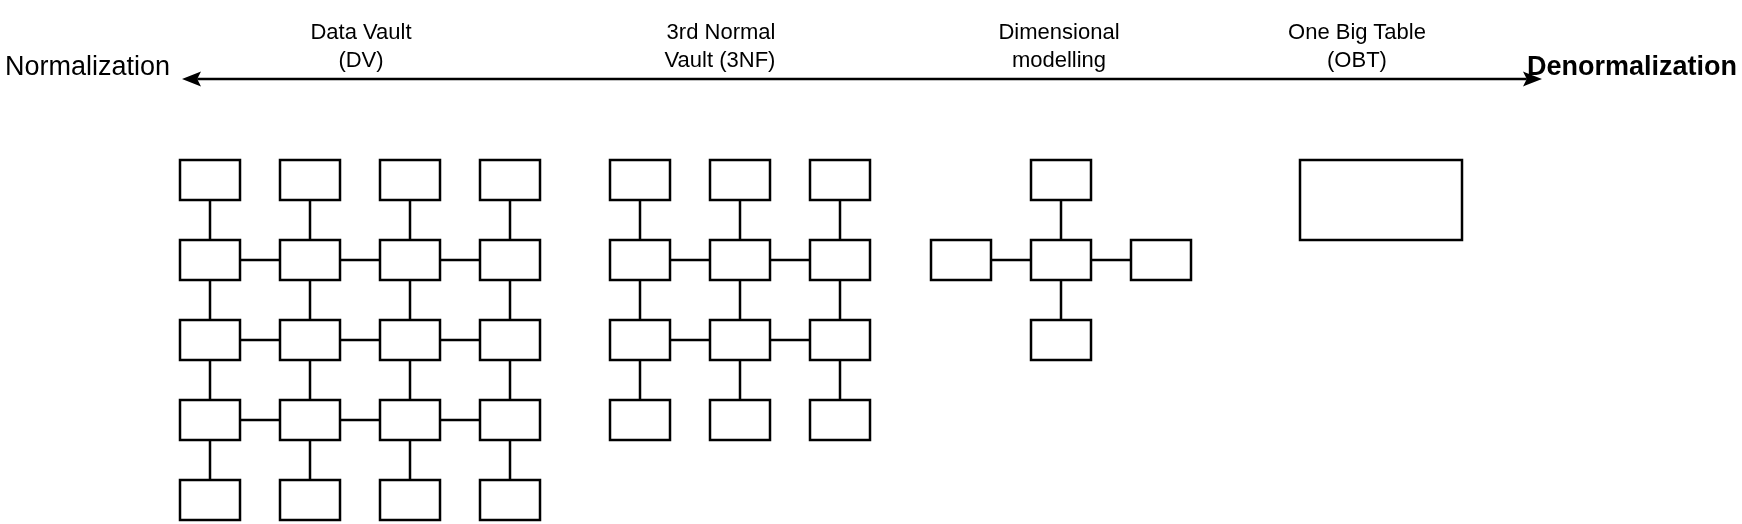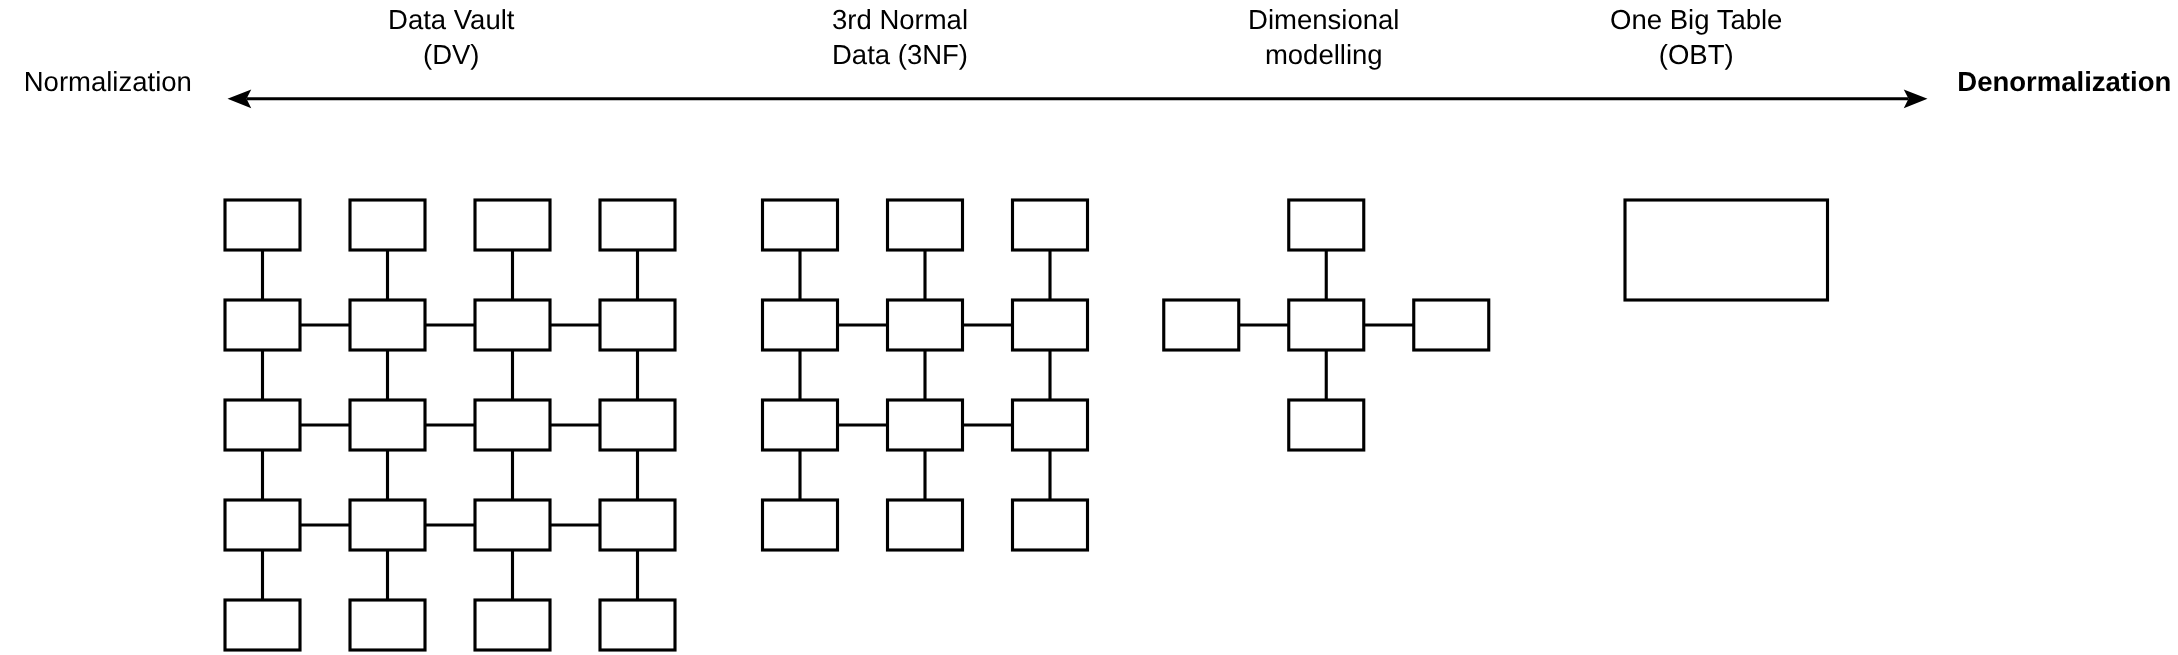--- a/index.html
+++ b/index.html
@@ -17,30 +17,29 @@
     overflow: hidden;
   }
   #diagram-svg {
     position: absolute;
     left: 0;
     top: 0;
   }
   .side-label {
     position: absolute;
     top: 53px;
-    font-size: 22px;
+    font-size: 27px;
     line-height: 26px;
     white-space: nowrap;
-    margin-left: 14px;
   }
   .side-label.left  { left: 5px; }
   .side-label.right { right: 5px; font-weight: bold; }
   .approach-label {
     position: absolute;
-    top: 2px;
+    top: 18px;
     transform: translateX(-50%);
     text-align: center;
     font-size: 22px;
     line-height: 28px;
     white-space: nowrap;
   }
 </style>
 </head>
 <body>
 
@@ -108,21 +107,21 @@
 
   <div class="side-label right">Denormalization</div>
 
   <div class="approach-label" style="left: 361px;">
     <div>Data Vault</div>
     <div>(DV)</div>
   </div>
 
   <div class="approach-label" style="left: 720px; text-align: right;">
     <div>3rd Normal</div>
-    <div>Data (3NF)</div>
+    <div>Vault (3NF)</div>
   </div>
 
   <div class="approach-label" style="left: 1357px;">
     <div>One Big Table</div>
     <div>(OBT)</div>
   </div>
 
   <div class="approach-label" style="left: 1059px;">
     <div>Dimensional</div>
     <div>modelling</div>

